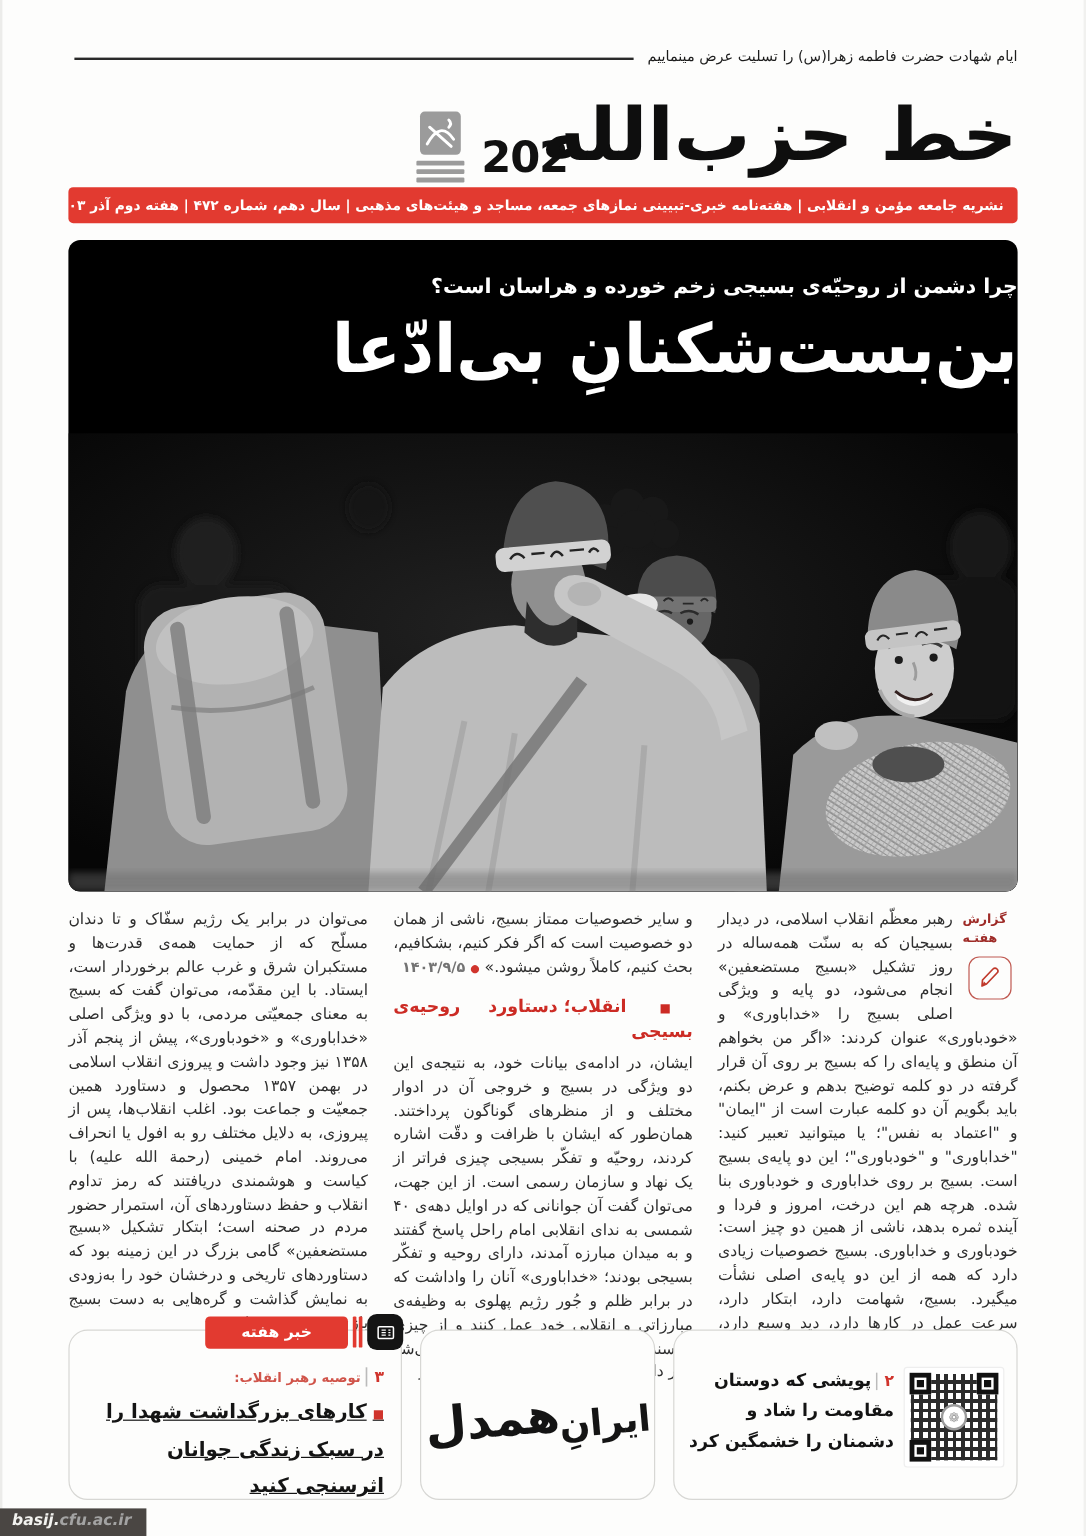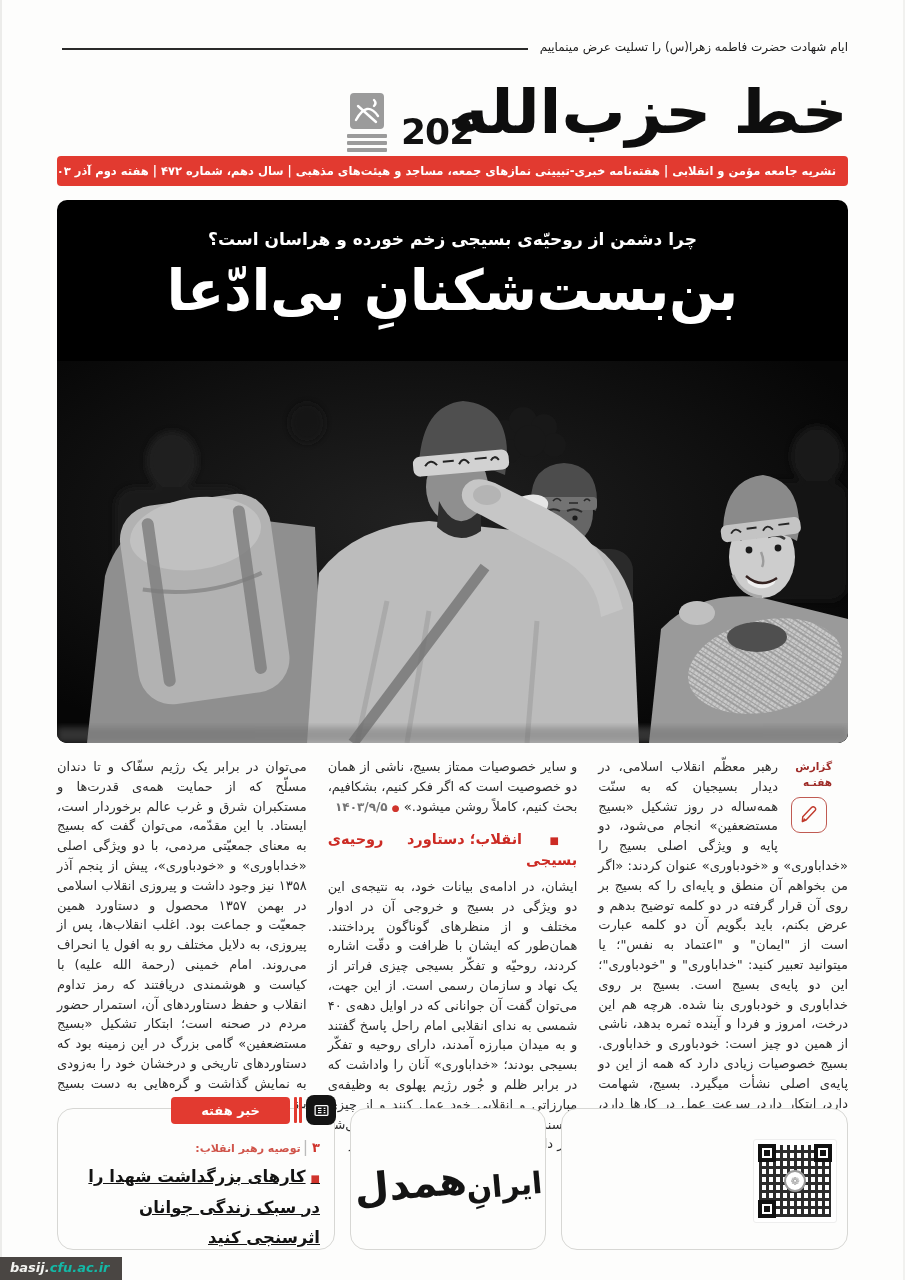--- a/index.html
+++ b/index.html
@@ -45,33 +45,33 @@
     display:flex; align-items:center; justify-content:space-between;
     padding:0 12px; overflow:hidden;
   }
   .band-text { font-size:11.5px; font-weight:bold; white-space:nowrap; }
 
   
   .hero {
     position:absolute; top:200px; right:57px; left:57px; height:543px;
     background:#000; border-radius:10px; overflow:hidden;
   }
-  .hero-text { height:144px; display:flex; flex-direction:column; align-items:center; justify-content:center; gap:10px; padding-top:6px; }
+  .hero-text { height:144px; display:flex; flex-direction:column; justify-content:center; gap:10px; padding-top:6px; }
   .hero-kicker { color:#fff; font-size:17px; font-weight:bold; }
   .hero-headline { color:#fff; font-size:54px; font-weight:bold; letter-spacing:-1px; transform:scaleY(1.04); }
   .hero-photo { position:absolute; bottom:0; left:0; right:0; height:382px; }
   .hero-photo svg { display:block; width:100%; height:100%; }
 
   
   .columns {
     position:absolute; top:757px; right:57px; left:57px; height:338px;
     display:flex; gap:21px;
   }
   .col { flex:1; font-size:13px; line-height:19.8px; color:#2e2e2e; text-align:justify; }
-  .report-tag { float:right; width:46px; margin:2px 16px 6px 8px; text-align:right; }
+  .report-tag { float:right; width:46px; margin:2px 0 6px 8px; text-align:left; }
   .tag-caption { font-size:10.5px; font-weight:bold; color:#9e2b27; line-height:1.5; }
   .tag-penbox {
     width:36px; height:36px; margin:6px auto 0; border:1.5px solid #c05a52;
     border-radius:9px; display:flex; align-items:center; justify-content:center;
   }
   .col2-date { color:#737373; font-weight:bold; font-size:12px; white-space:nowrap; }
   .col2-bullet { color:#d0342c; font-size:9px; }
   .subhead { margin:12px 0 6px; font-size:14.5px; font-weight:bold; color:#cc2b24; }
   .subhead .sq { font-size:10px; margin-left:4px; }
   .col3-end-row { display:flex; gap:8px; margin-top:0; }
@@ -134,21 +134,21 @@
   .hamdel-sub { margin-top:8px; text-align:center; font-weight:bold; color:#1c1c1c; }
   .hamdel-sub1 { font-size:11px; }
   .hamdel-sub2 { font-size:10.5px; margin-top:3px; }
 
   
   .watermark {
     position:absolute; left:0; bottom:0; background:#4a4643;
     padding:4px 12px 6px 10px; direction:ltr;
     font-size:13px; font-weight:bold; font-style:italic; line-height:1;
   }
-  .wm-white { color:#f3f3f0; } .wm-orange { color:#14b8a6;font-style:italic; }
+  .wm-white { color:#f3f3f0; } .wm-orange { color:#a3a3a3;font-style:italic; }
 </style>
 </head>
 <body>
 
 <div class="page">
 
   <div class="condolence-row">
     <div class="condolence-text">ایام شهادت حضرت فاطمه زهرا(س) را تسلیت عرض مینماییم</div>
     <div class="condolence-rule"></div>
   </div>
@@ -325,20 +325,23 @@
 
     <div class="card card-note">
       <div class="card-body">
         <div class="qr">
           <div class="qr-noise"></div>
           <div class="finder tl"></div>
             <div class="finder tr"></div>
             <div class="finder bl"></div>
           <div class="qr-logo">❁</div>
         </div>
+        <div class="note-title">
+          <span class="pgno">۲</span><span class="pg-divider">|</span><span>پویشی که دوستان مقاومت را شاد و دشمنان را خشمگین کرد</span>
+        </div>
       </div>
     </div>
 
     <div class="card card-hamdel">
       <div class="hamdel-callig">
         <span class="hamdel-w1">ایرانِ</span>
         <span class="hamdel-w2">همدل</span>
       </div>
     </div>
 

